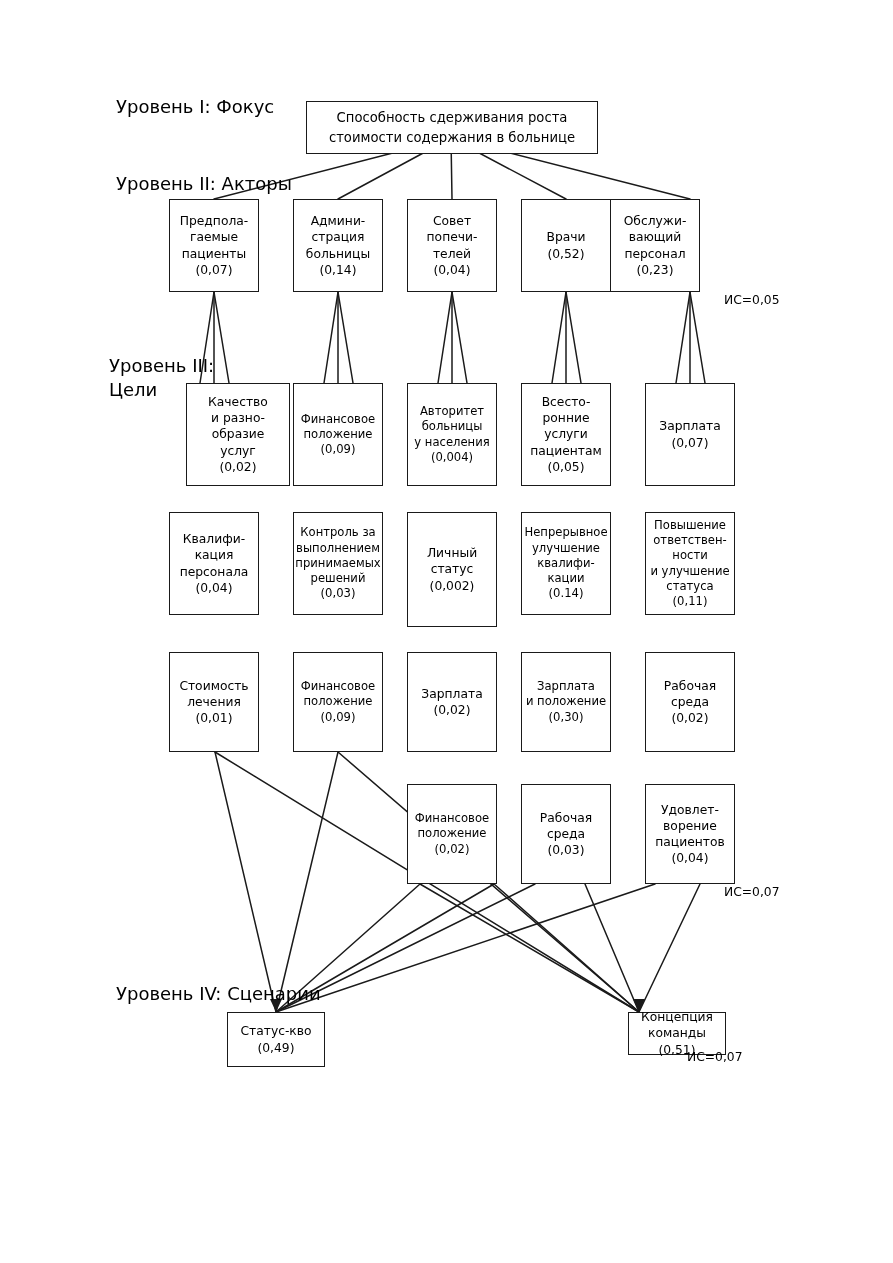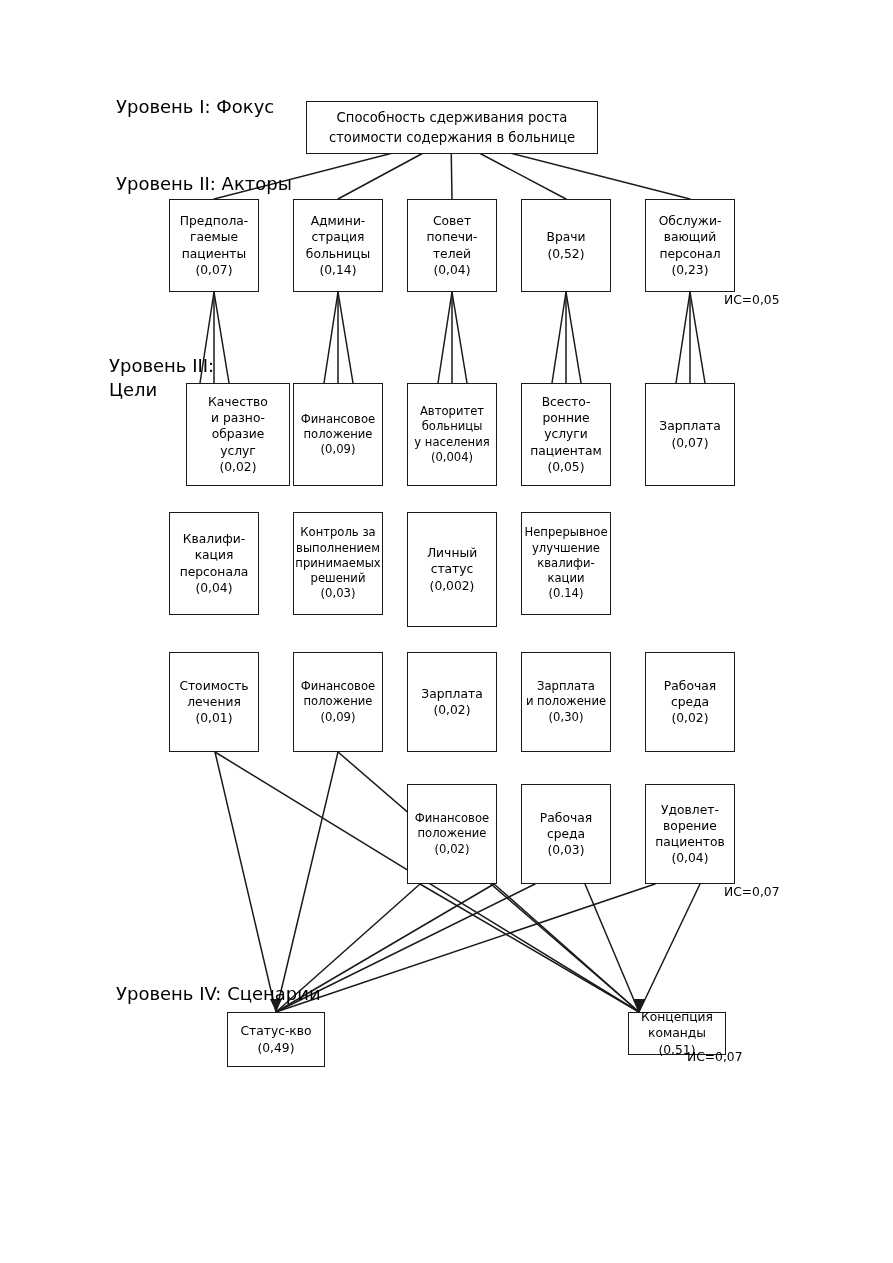--- a/index.html
+++ b/index.html
@@ -138,21 +138,21 @@
   <div class="node" style="left:293px; top:199px; width:90px; height:93px;">Админи-
 страция
 больницы
 (0,14)</div>
   <div class="node" style="left:407px; top:199px; width:90px; height:93px;">Совет
 попечи-
 телей
 (0,04)</div>
   <div class="node" style="left:521px; top:199px; width:90px; height:93px;">Врачи
 (0,52)</div>
-  <div class="node" style="left:645px; top:199px; width:90px; height:93px;">Обслужи-
+  <div class="node" style="left:610px; top:199px; width:90px; height:93px;">Обслужи-
 вающий
 персонал
 (0,23)</div>
 
   <div class="cr-label" style="left:724px; top:293px;">ИС=0,05</div>
 
   <div class="node" style="left:186px; top:383px; width:104px; height:103px;">Качество
 и разно-
 образие
 услуг
@@ -182,20 +182,25 @@
 решений
 (0,03)</div>
   <div class="node" style="left:407px; top:512px; width:90px; height:115px;">Личный
 статус
 (0,002)</div>
   <div class="node narrow-text" style="left:521px; top:512px; width:90px; height:103px;">Непрерывное
 улучшение
 квалифи-
 кации
 (0.14)</div>
+  <div class="node narrow-text" style="left:645px; top:512px; width:90px; height:103px;">Повышение
+ответствен-
+ности
+и улучшение
+статуса (0,11)</div>
 
   <div class="node" style="left:169px; top:652px; width:90px; height:100px;">Стоимость
 лечения
 (0,01)</div>
   <div class="node narrow-text" style="left:293px; top:652px; width:90px; height:100px;">Финансовое
 положение
 (0,09)</div>
   <div class="node" style="left:407px; top:652px; width:90px; height:100px;">Зарплата
 (0,02)</div>
   <div class="node narrow-text" style="left:521px; top:652px; width:90px; height:100px;">Зарплата

